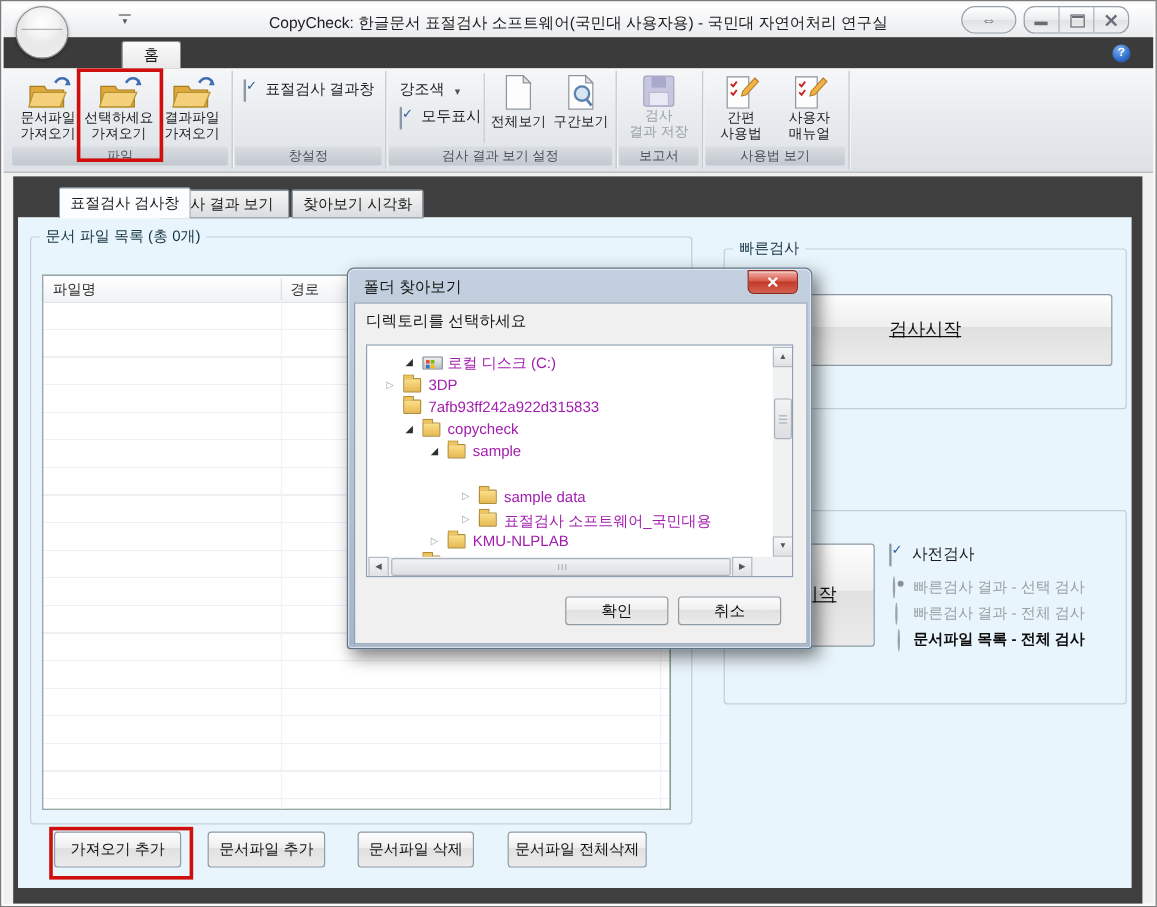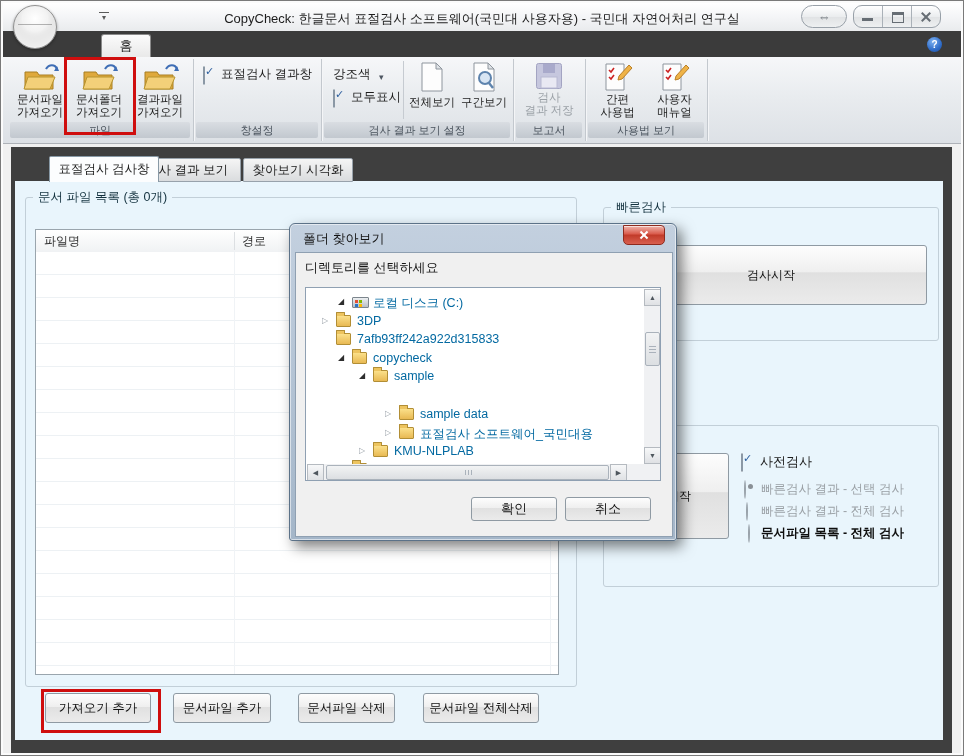--- a/index.html
+++ b/index.html
@@ -62,21 +62,21 @@
   .flist-header{position:absolute;left:0;top:0;right:0;height:22px;background:linear-gradient(#ffffff,#f0f2f4);border-bottom:1px solid #d5d9dc;}
   .fcol{position:absolute;top:0;height:22px;line-height:22px;font-size:12px;color:#2c2c2c;padding-left:8px;}
   .fcol-div{position:absolute;top:2px;width:1px;height:18px;background:#dcdfe2;}
   .flist-body{position:absolute;left:0;top:22px;right:0;bottom:0;
      background:repeating-linear-gradient(to bottom,#ffffff 0 22px,#edf1f4 22px 23px);}
   .vline{position:absolute;top:0;bottom:0;width:1px;background:#f0f3f6;}
   
   .sbtn{background:linear-gradient(#fdfdfd,#efefef 45%,#e0e0e0 46%,#ebebeb);border:1px solid #8f9aa3;border-radius:3px;
         text-align:center;color:#111;box-sizing:border-box;}
   .list-btn{top:692px;height:30px;font-size:12.5px;line-height:28px;}
-  .big-start{font-size:12px;}
+  .big-start{font-size:15px;text-decoration:underline;}
   .hl-box{border:3px solid #cf0e0e;z-index:20;}
   
   .radio{width:13px;height:13px;border-radius:50%;border:1px solid #9aa3ab;background:radial-gradient(#ffffff,#e9e9e9);box-sizing:border-box;position:relative;}
   .radio.checked::after{content:"";position:absolute;left:3px;top:3px;width:5px;height:5px;border-radius:50%;background:#8a9096;}
   .opt-label{font-size:12.5px;}
   .gray-opt{color:#9aa0a5;}
   .dark-opt{color:#0e0e0e;font-weight:bold;}
   
   .dialog{left:288px;top:222px;width:388px;height:318px;z-index:50;border-radius:6px 6px 3px 3px;
       background:linear-gradient(#c3d0df,#a4b6c9);border:1px solid #5c7288;box-sizing:border-box;
@@ -96,21 +96,21 @@
   .exp{position:absolute;top:4px;font-size:8px;line-height:10px;}
   .exp.open::after{content:"◢";color:#2e2e2e;}
   .exp.closed::after{content:"▷";color:#9aa2a9;}
   .ficon{position:absolute;top:3px;width:15px;height:12px;border:1px solid #b28e35;border-radius:1px;
          background:linear-gradient(#fbe08a,#e8b953);box-sizing:border-box;}
   .ficon::before{content:"";position:absolute;left:-1px;top:-4px;width:7px;height:3px;background:#edc45f;border:1px solid #b28e35;border-bottom:none;border-radius:1px 1px 0 0;}
   .dicon{position:absolute;top:4px;width:17px;height:11px;border:1px solid #7c858d;border-radius:1px;
          background:linear-gradient(#eceff1,#b9bfc6);box-sizing:border-box;}
   .dicon::before{content:"";position:absolute;left:2px;top:2px;width:3px;height:3px;background:#e34f33;
          box-shadow:4px 0 #7fba00,0 4px #2d74c4,4px 4px #ffb900;}
-  .tlabel{position:absolute;top:2px;font-size:12.5px;color:#0369a1;white-space:nowrap;}
+  .tlabel{position:absolute;top:2px;font-size:12.5px;color:#a21caf;white-space:nowrap;}
   .tsel{position:absolute;height:18px;background:linear-gradient(#f4fafd,#cde9f8);border:1px solid #6da2c8;border-radius:2px;box-sizing:border-box;}
   
   .sb-track{position:absolute;background:#f0f1f3;}
   .sb-btn{position:absolute;background:linear-gradient(#f7f8f9,#dfe1e4);border:1px solid #b5bac0;box-sizing:border-box;
           text-align:center;color:#4f575e;}
   .sb-btn::after{font-size:7px;line-height:15px;display:block;}
   .sa-up::after{content:"▲";} .sa-down::after{content:"▼";} .sa-left::after{content:"◀";} .sa-right::after{content:"▶";}
   .sb-thumb{position:absolute;background:linear-gradient(#f2f3f4,#dcdfe2);border:1px solid #aab2bb;border-radius:2px;box-sizing:border-box;}
   .grip-v::after{content:"";position:absolute;left:3px;right:3px;top:50%;height:1px;background:#aab2bb;box-shadow:0 3px #aab2bb,0 -3px #aab2bb;}
   .grip-h::after{content:"";position:absolute;top:4px;bottom:4px;left:50%;width:1px;background:#aab2bb;box-shadow:3px 0 #aab2bb,-3px 0 #aab2bb;}
@@ -161,21 +161,21 @@
         <span class="two-line">문서파일</span>
         <span class="two-line">가져오기</span>
       </div>
       <div class="abs rbtn-big" style="left:63px;">
         <svg class="ric" width="38" height="30" viewBox="0 0 38 30">
           <path d="M4 10 h12 l2 3 h14 v14 h-28 z" fill="#dfa93c" stroke="#a87f23"></path>
           <path d="M7 15 h27 l-5 12 h-26 z" fill="#f3d079" stroke="#b8942f"></path>
           <path d="M25 7 c3 -5 9 -5 11 0" stroke="#3f6eb5" stroke-width="2.2" fill="none"></path>
           <path d="M36 4 l2 5 h-5 z" fill="#3f6eb5"></path>
         </svg>
-        <span class="two-line">문서폴더</span>
+        <span class="two-line">선택하세요</span>
         <span class="two-line">가져오기</span>
       </div>
       <div class="abs rbtn-big" style="left:124px;">
         <svg class="ric" width="38" height="30" viewBox="0 0 38 30">
           <path d="M4 10 h12 l2 3 h14 v14 h-28 z" fill="#dfa93c" stroke="#a87f23"></path>
           <path d="M7 15 h27 l-5 12 h-26 z" fill="#f3d079" stroke="#b8942f"></path>
           <path d="M25 7 c3 -5 9 -5 11 0" stroke="#3f6eb5" stroke-width="2.2" fill="none"></path>
           <path d="M36 4 l2 5 h-5 z" fill="#3f6eb5"></path>
         </svg>
         <span class="two-line">결과파일</span>

